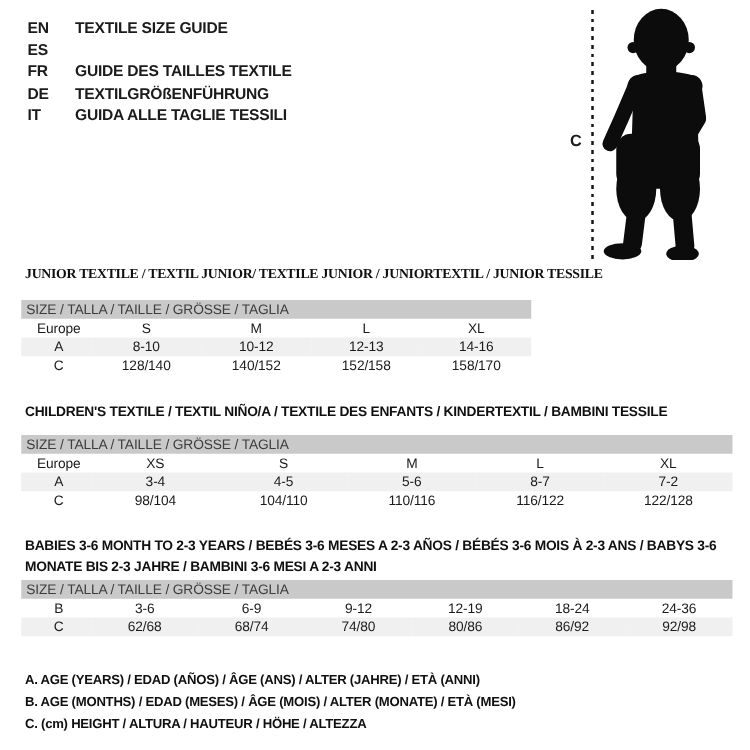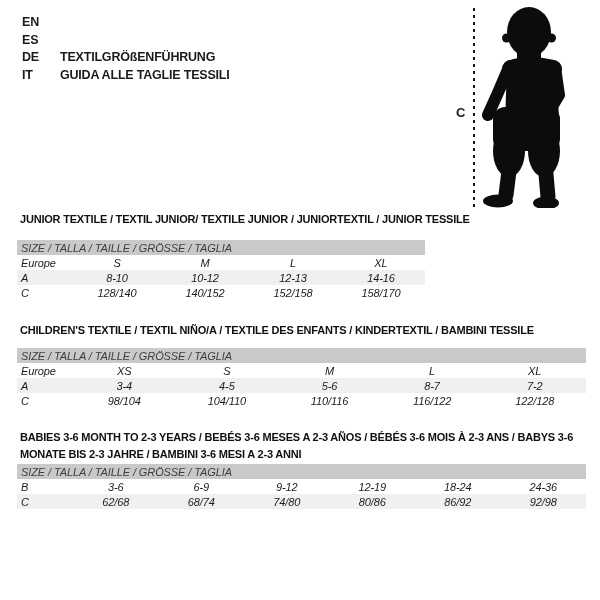--- a/index.html
+++ b/index.html
@@ -26,61 +26,66 @@
     background:repeating-linear-gradient(to bottom,#161616 0 3px,transparent 3px 7px);
   }
   .height-label{position:absolute;left:456px;top:105px;font-weight:bold;font-size:13px;}
   .baby{position:absolute;left:480px;top:3px;}
 
   
   .section-title{
     margin:0 20px 0 20px;font-weight:bold;font-size:11px;letter-spacing:-0.2px;
     line-height:16px;color:#101010;
   }
-  .title-junior{margin-top:0;}
+  .title-junior{margin-top:0;font-family:Liberation Serif, serif;}
   .title-children{margin-top:22px;white-space:nowrap;}
   .title-babies{margin-top:21px;line-height:17px;max-width:565px;}
 
   
   table.size-table{
     border-collapse:collapse;table-layout:fixed;margin-left:17px;
     font-size:11px;letter-spacing:-0.1px;
   }
-  table.size-table{margin-top:13px;font-style:italic;}
+  table.size-table{margin-top:13px;}
   table.w-junior{width:408px;}
   table.w-wide{width:569px;}
   table.size-table col.c-label{width:56px;}
   table.size-table thead th{
     background:var(--table-header-bg);color:#3d3d3d;font-weight:normal;
     text-align:left;height:15px;padding:0 0 0 4px;font-size:11px;
   }
   table.size-table td{
     height:15px;padding:0;text-align:center;color:var(--ink);font-size:11px;
   }
-  table.size-table td:first-child{text-align:left;padding-left:4px;}
+  table.size-table td:first-child{text-align:center;padding-left:4px;}
   table.size-table tbody tr:nth-child(2){background:var(--row-stripe-bg);}
   table.t-children{margin-top:10px;}
   table.t-babies{margin-top:1px;}
 
   
   .footnotes{margin:27px 0 0 20px;}
   .footnote{font-weight:bold;font-size:10.5px;letter-spacing:-0.2px;line-height:17.5px;color:#101010;}
 </style>
 </head>
 <body>
 
 <div class="page">
 
   <div class="header-zone">
     <div class="lang-list">
       <div class="lang-row">
         <span class="lang-code">EN</span>
+        <span class="lang-label">TEXTILE SIZE GUIDE</span>
       </div>
       <div class="lang-row">
         <span class="lang-code">ES</span>
+      </div>
+      <div class="lang-row">
+        <span class="lang-code">FR</span>
+        <span class="lang-label">GUIDE DES TAILLES TEXTILE</span>
       </div>
       <div class="lang-row">
         <span class="lang-code">DE</span>
         <span class="lang-label">TEXTILGRÖßENFÜHRUNG</span>
       </div>
       <div class="lang-row">
         <span class="lang-code">IT</span>
         <span class="lang-label">GUIDA ALLE TAGLIE TESSILI</span>
       </div>
     </div>
@@ -224,14 +229,19 @@
         <td>62/68</td>
         <td>68/74</td>
         <td>74/80</td>
         <td>80/86</td>
         <td>86/92</td>
         <td>92/98</td>
       </tr>
     </tbody>
   </table>
 
+  <div class="footnotes">
+    <div class="footnote">A. AGE (YEARS) / EDAD (AÑOS) / ÂGE (ANS) / ALTER (JAHRE) / ETÀ (ANNI)</div>
+    <div class="footnote">B. AGE (MONTHS) / EDAD (MESES) / ÂGE (MOIS) / ALTER (MONATE) / ETÀ (MESI)</div>
+    <div class="footnote">C. (cm) HEIGHT / ALTURA / HAUTEUR / HÖHE / ALTEZZA</div>
+  </div>
 
 </div>
 
 </body></html>

